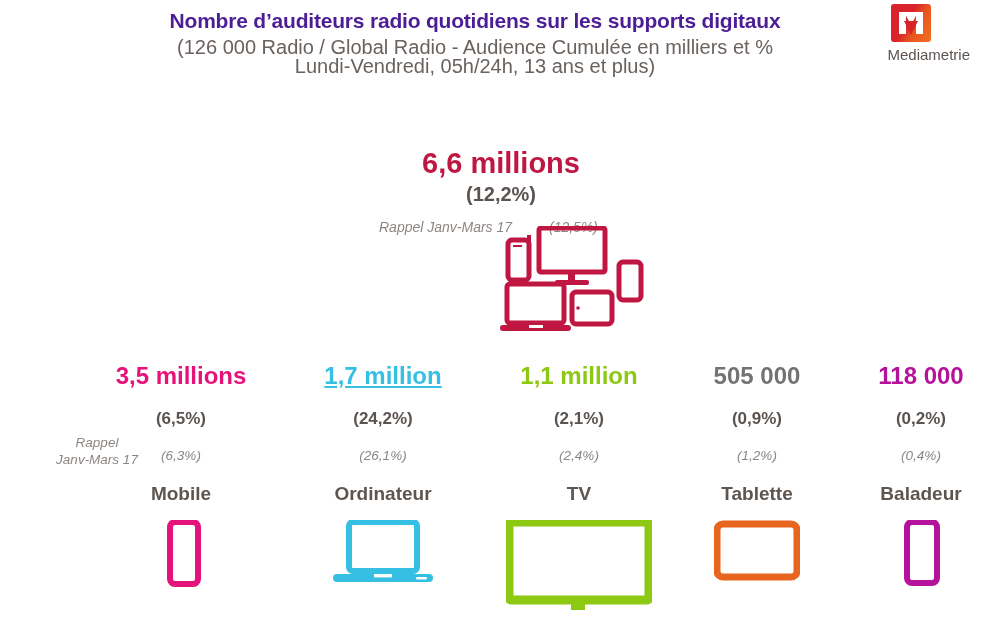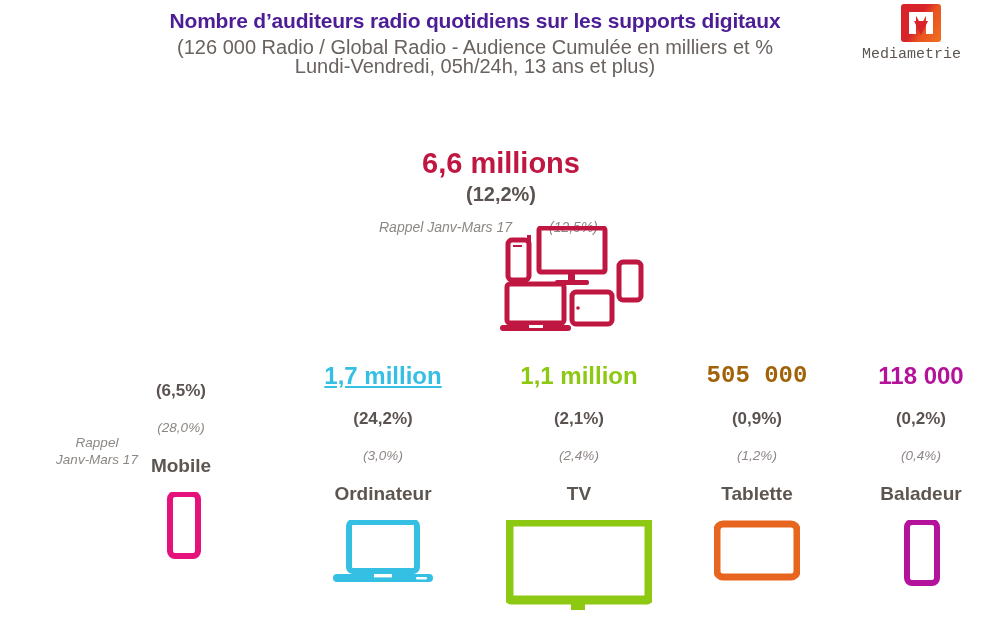--- a/index.html
+++ b/index.html
@@ -41,24 +41,23 @@
     margin-top: 4px;
     font-size: 20px;
     color: #6a625e;
     line-height: 19px;
     font-weight: normal;
   }
 
   
   #logo-block {
     position: absolute;
-    right: 22px; top: 4px;
+    right: 32px; top: 4px;
     width: 118px;
-    text-align: left;
-    font-family: Liberation Mono, monospace;
+    text-align: right;
   }
   #logo-mark {
     width: 40px;
     height: 38px;
     margin: 0 auto;
     position: relative;
     background: linear-gradient(120deg, #d8232a 0%, #d8232a 42%, #e8541f 62%, #f07020 100%);
     border-radius: 3px;
     overflow: hidden;
   }
@@ -266,37 +265,38 @@
 </div>
 
 <div id="columns">
 
   <div id="row-recall-label">
     <div>Rappel</div>
     <div>Janv-Mars 17</div>
   </div>
 
   <div class="col" style="left:81px; width:200px;">
+    <div class="col-value" style="color: rgb(229, 18, 124);">3,5 millions</div>
     <div class="col-pct">(6,5%)</div>
-    <div class="col-recall">(28,0%)</div>
+    <div class="col-recall">(6,3%)</div>
     <div class="col-label">Mobile</div>
     <div class="col-icon">
       <svg width="46" height="76" viewBox="0 0 46 76">
         <rect x="12" y="2" width="28" height="62" rx="5" fill="none" stroke="#e5127c" stroke-width="6"></rect>
         <rect x="18" y="13" width="16" height="38" fill="#ffffff"></rect>
         <rect x="20" y="8" width="12" height="2.6" rx="1.3" fill="#ffffff"></rect>
         <circle cx="26" cy="57" r="3.4" fill="#ffffff"></circle>
       </svg>
     </div>
   </div>
 
   <div class="col" style="left:283px; width:200px;">
     <div class="col-value" style="color: rgb(53, 191, 227); text-decoration: underline;">1,7 million</div>
     <div class="col-pct">(24,2%)</div>
-    <div class="col-recall">(3,0%)</div>
+    <div class="col-recall">(26,1%)</div>
     <div class="col-label">Ordinateur</div>
     <div class="col-icon">
       <svg width="118" height="76" viewBox="0 0 118 76">
         <rect x="25" y="2" width="68" height="49" rx="4" fill="none" stroke="#35bfe3" stroke-width="6"></rect>
         <rect x="9" y="54" width="100" height="8" rx="4" fill="#35bfe3"></rect>
         <rect x="50" y="54" width="18" height="3.4" fill="#ffffff"></rect>
         <rect x="92" y="57" width="11" height="2.4" rx="1.2" fill="#ffffff"></rect>
       </svg>
     </div>
   </div>
@@ -309,21 +309,21 @@
     <div class="col-icon">
       <svg width="146" height="90" viewBox="0 0 146 90">
         <rect x="3" y="2" width="140" height="78" rx="2" fill="none" stroke="#8dc813" stroke-width="9"></rect>
         <rect x="65" y="80" width="14" height="13" fill="#8dc813"></rect>
         <rect x="44" y="90" width="58" height="9" rx="3" fill="#8dc813"></rect>
       </svg>
     </div>
   </div>
 
   <div class="col" style="left:657px; width:200px;">
-    <div class="col-value" style="color: #a16207; font-family: Liberation Mono, monospace;">505 000</div>
+    <div class="col-value" style="color: #737373;">505 000</div>
     <div class="col-pct">(0,9%)</div>
     <div class="col-recall">(1,2%)</div>
     <div class="col-label">Tablette</div>
     <div class="col-icon">
       <svg width="86" height="76" viewBox="0 0 86 76">
         <rect x="3" y="4" width="80" height="53" rx="6" fill="none" stroke="#e8651f" stroke-width="7"></rect>
         <circle cx="11" cy="30" r="3" fill="#ffffff"></circle>
       </svg>
     </div>
   </div>

